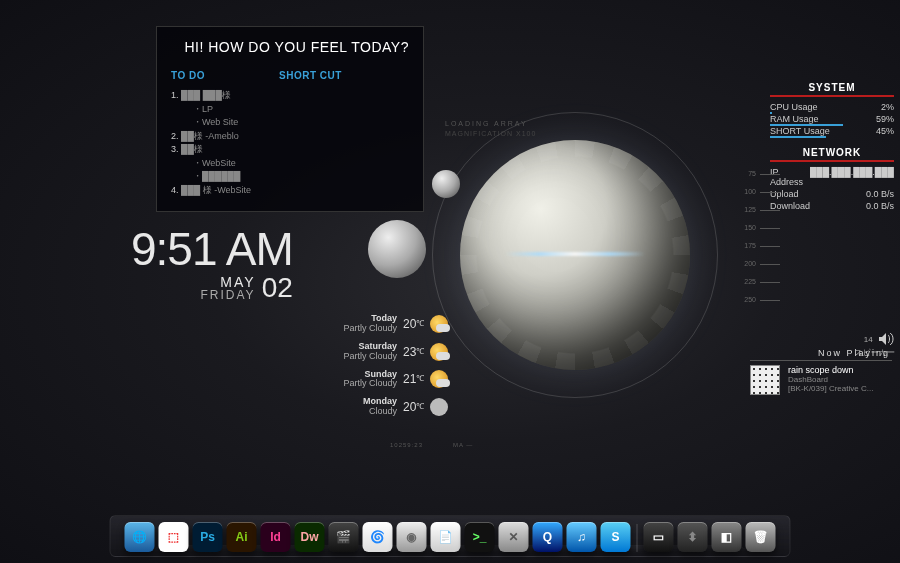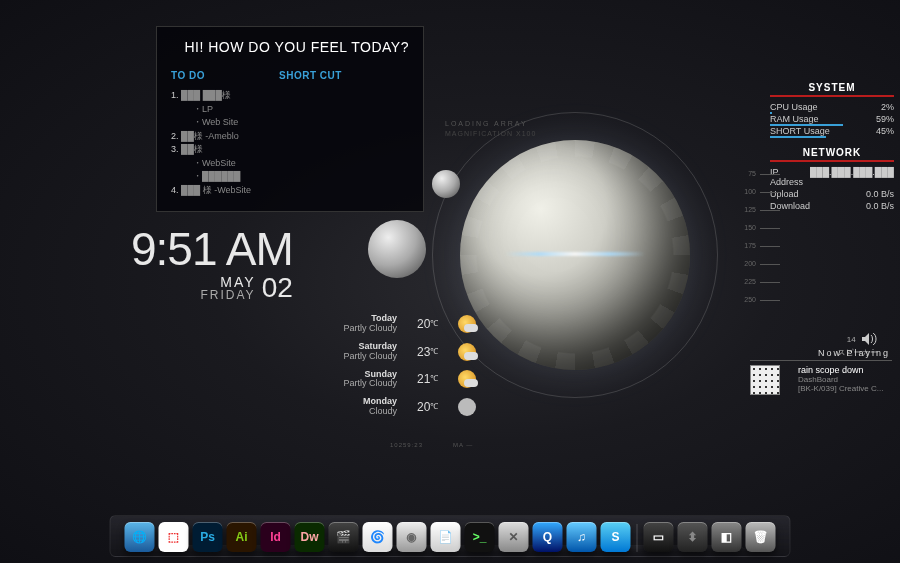--- a/index.html
+++ b/index.html
@@ -59,21 +59,21 @@
   .clock { position:absolute; left:88px; top:222px; color:#e8e8e8; text-align:right; }
   .clock .time { font-size:46px; font-weight:400; letter-spacing:-1px;margin-left:43px; }
   .clock .date { display:flex; justify-content:flex-end; align-items:center; gap:6px; margin-top:-4px; }
   .clock .month { font-size:14px; letter-spacing:2px; }
   .clock .dow { font-size:12px; letter-spacing:2px; color:#aaa; margin-top:-2px;}
   .clock .day { font-size:28px; font-weight:300; }
   .clock .md { display:flex; flex-direction:column; align-items:flex-end; }
 
   
   .weather { position:absolute; left:337px; top:314px; font-size:9px; color:#aaa; }
-  .weather .row { display:flex; align-items:center; justify-content:flex-end; gap:20px; margin-bottom:8px; }
+  .weather .row { display:flex; align-items:center; justify-content:flex-end; gap:6px; margin-bottom:8px; }
   .weather .lbl { text-align:right; line-height:1.1; width:60px; }
   .weather .lbl b { color:#ddd; display:block; font-weight:600; }
   .weather .temp { color:#ddd; font-size:12px; }
   .weather .deg { font-size:8px; vertical-align:top; }
   .wicon { width:18px; height:18px; border-radius:50%; display:inline-block;
     background: radial-gradient(circle at 40% 40%, #ffd966, #e0a030 70%); position:relative; }
   .wicon.cloud::after { content:""; position:absolute; left:6px; top:9px; width:14px; height:8px;
     background:#ddd; border-radius:6px; }
   .wicon.cloudy { background:#bbb; }
 
@@ -87,26 +87,26 @@
   .sys .row { display:flex; justify-content:space-between; position:relative; padding:1px 0; }
   .sys .bar { position:absolute; left:0; bottom:-1px; height:2px; background:#39a0d8; }
   .sys .net { margin-top:10px; }
 
   
   .ruler { position:absolute; right:120px; top:170px; font-size:7px; color:#666; text-align:right; }
   .ruler div { height:18px; }
   .ruler div::after { content:""; display:inline-block; width:20px; height:1px; background:#555; margin-left:4px; vertical-align:middle;}
 
   
-  .vol { position:absolute; right:22px; top:333px; font-size:8px; color:#aaa; text-align:right;margin-left:32px; }
+  .vol { position:absolute; right:5px; top:333px; font-size:8px; color:#aaa; text-align:right;margin-left:32px; }
   .vol .spk { display:inline-block; vertical-align:middle; margin-left:4px; }
 
   
   .np { position:absolute; right:8px; top:360px; width:142px; font-size:9px; color:#ccc;
-    border-top:1px solid #555; padding-top:4px; display:flex; gap:18px; }
+    border-top:1px solid #555; padding-top:4px; display:flex; gap:8px; }
   .np .art { width:30px; height:30px; background:#eee; border:1px solid #888;
     background-image: radial-gradient(#333 1px, transparent 1px); background-size:6px 6px; }
   .np .meta .t { color:#fff; font-size:9px; }
   .np .meta .a, .np .meta .al { color:#888; font-size:8px; }
   .np-title { position:absolute; right:10px; top:348px; font-size:9px; color:#ddd; letter-spacing:2px; }
 
   
   .dock {
     position:absolute; left:50%; bottom:6px; transform:translateX(-50%);
     display:flex; align-items:flex-end; gap:4px;

